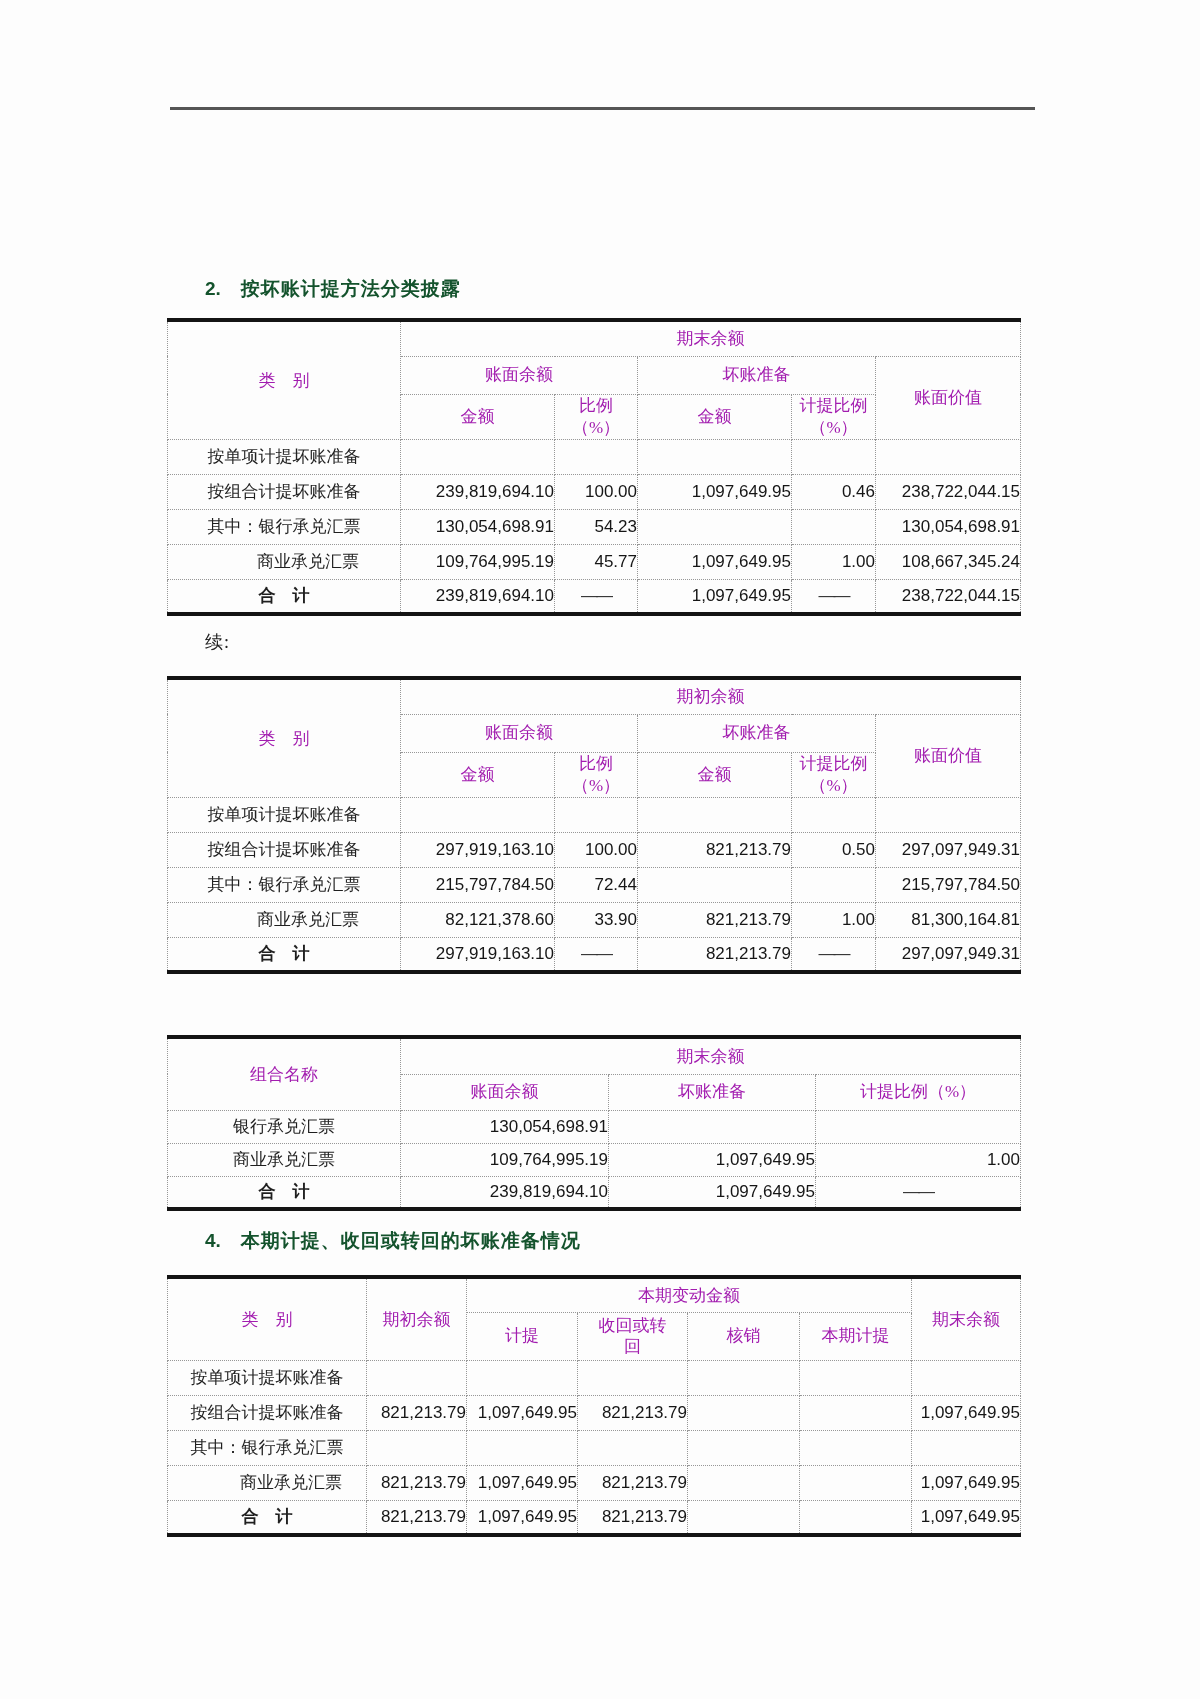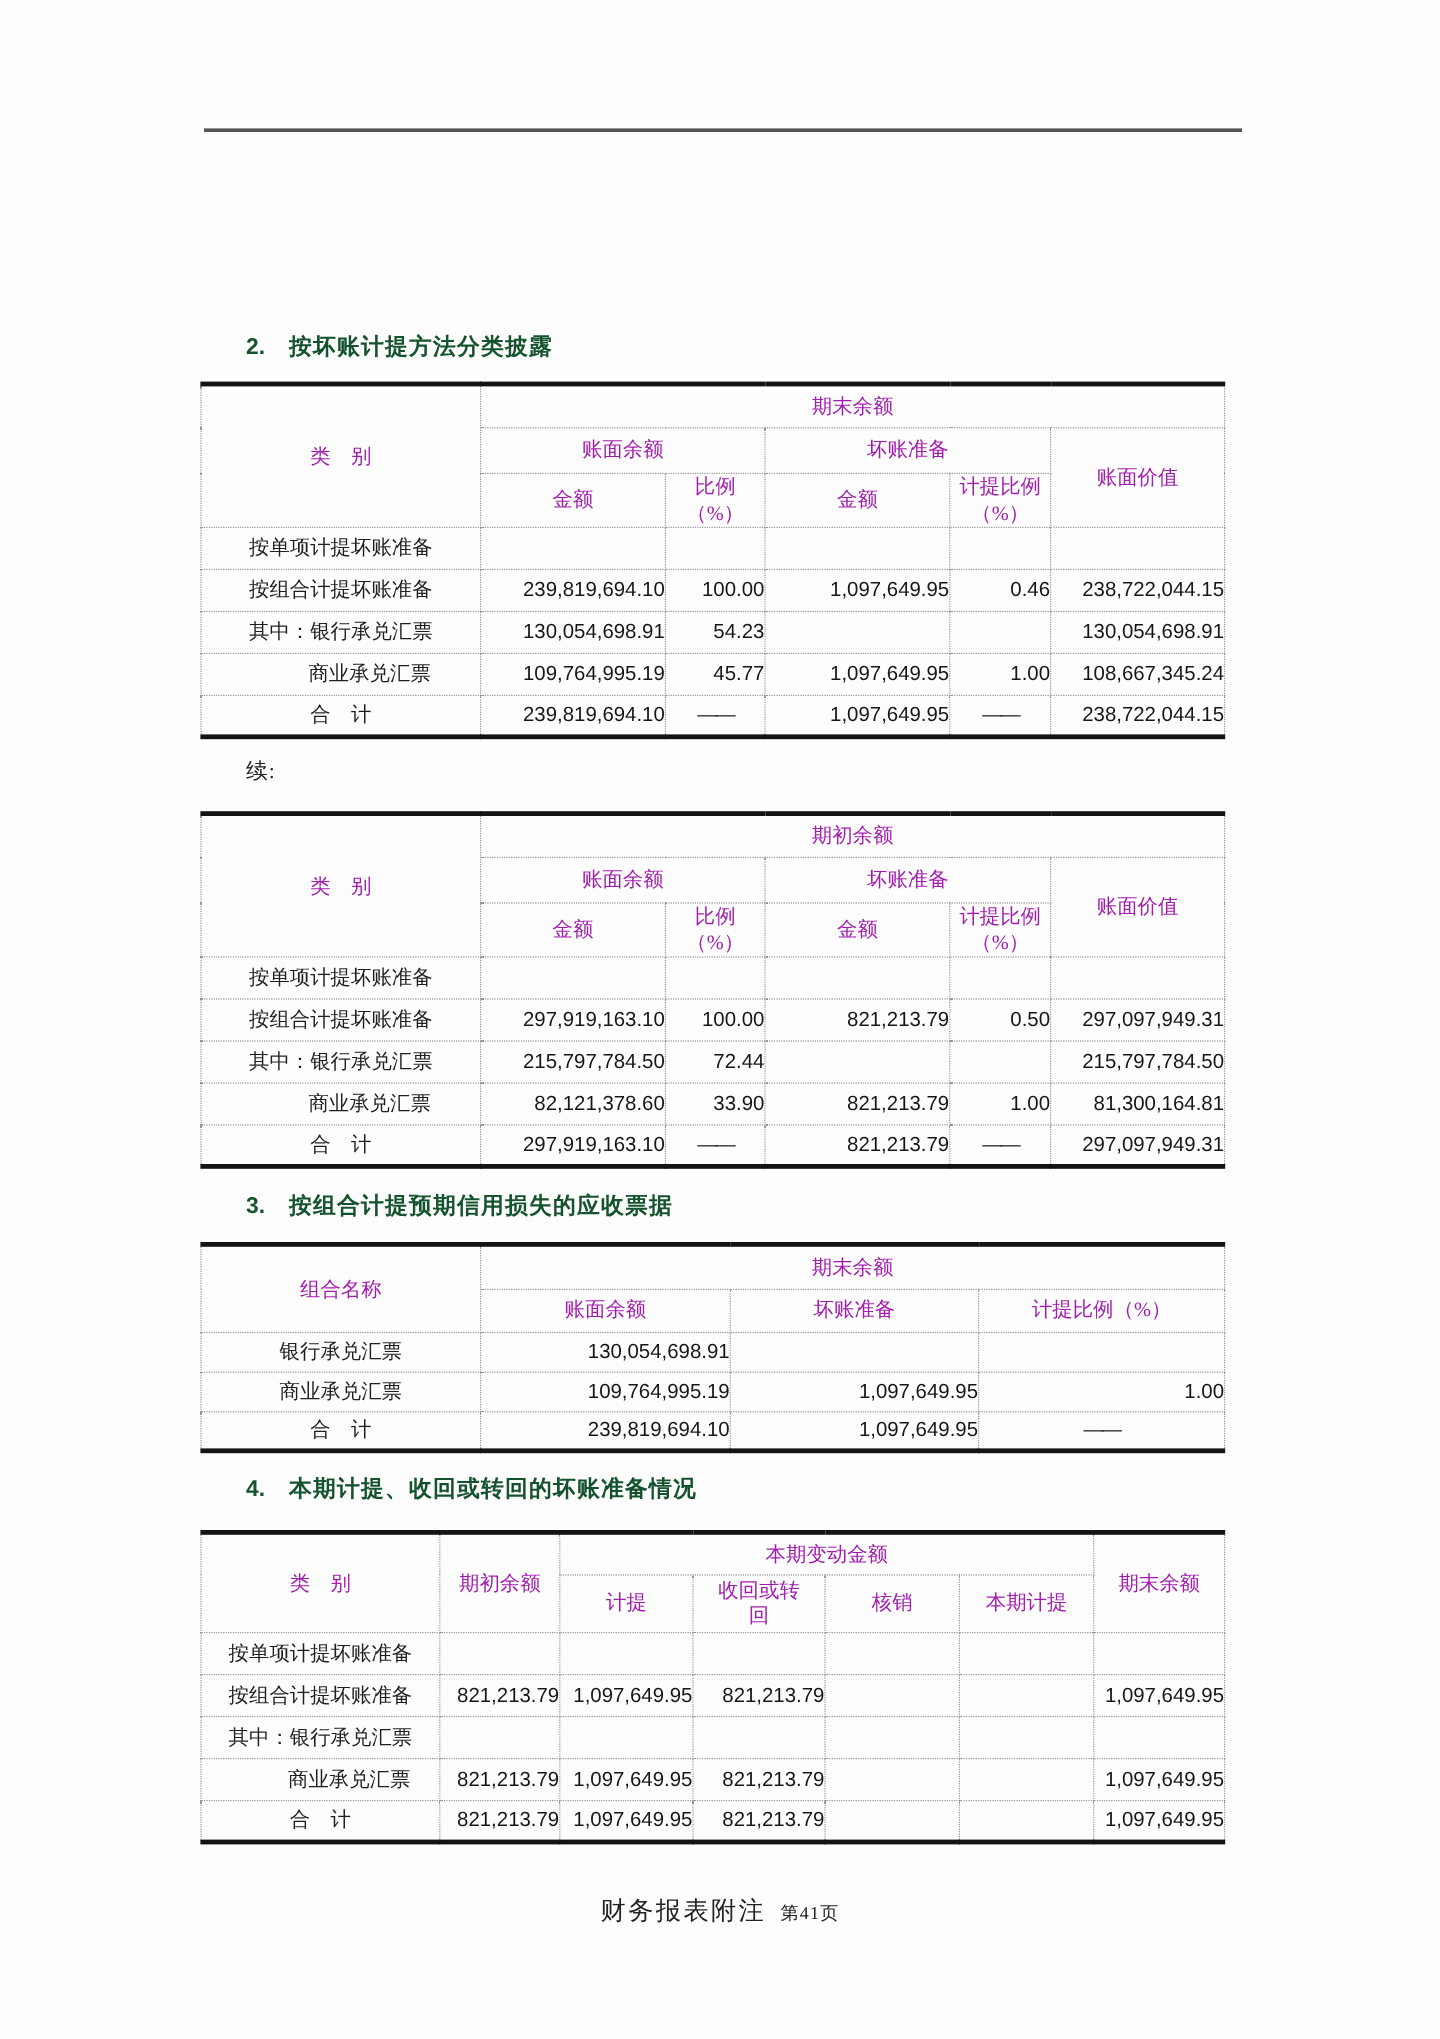--- a/index.html
+++ b/index.html
@@ -39,21 +39,21 @@
     font-size:17px;
     padding:0;
     overflow:hidden;
   }
   table.doc th{
     text-align:center;vertical-align:middle;
     white-space:pre-line;line-height:1.25;color:#a21caf;
   }
   td.lbl{text-align:center;padding-left:10px;white-space:nowrap;}
   td.lbl.indent{padding-left:48px;}
-  td.lbl.center{text-align:center;padding-left:0;}
+  td.lbl.center{text-align:center;padding-left:0;font-weight:bold;}
   td.num{
     text-align:right;padding-right:10px;
     font-family:"Liberation Sans","DejaVu Sans",sans-serif;
     font-size:16px;color:#161616;white-space:nowrap;
   }
   td.dash{
     text-align:center;
     font-family:"Liberation Sans","DejaVu Sans",sans-serif;
     font-size:15px;color:#333;letter-spacing:-2px;
   }
@@ -238,23 +238,20 @@
           <td class="lbl center">合　计</td>
           <td class="num">297,919,163.10</td>
           <td class="dash">——</td>
           <td class="num">821,213.79</td>
           <td class="dash">——</td>
           <td class="num">297,097,949.31</td>
         </tr>
       </tbody>
   </table>
 
-  <div class="sec-title s3-title">
-    <span class="sec-num">3.</span><span class="sec-text">按组合计提预期信用损失的应收票据</span>
-  </div>
 
   <table class="doc t3">
     <colgroup>
       <col style="width:233px">
         <col style="width:208px">
         <col style="width:207px">
         <col style="width:205px">
     </colgroup>
     <thead>
       <tr class="b1">
@@ -360,17 +357,14 @@
           <td class="num">821,213.79</td>
           <td class="num">1,097,649.95</td>
           <td class="num">821,213.79</td>
           <td class="num"></td>
           <td class="num"></td>
           <td class="num">1,097,649.95</td>
         </tr>
       </tbody>
   </table>
 
-  <div class="footer">
-    <span class="footer-title">财务报表附注</span><span class="footer-page">第41页</span>
-  </div>
 
 </div>
 
 </body></html>

